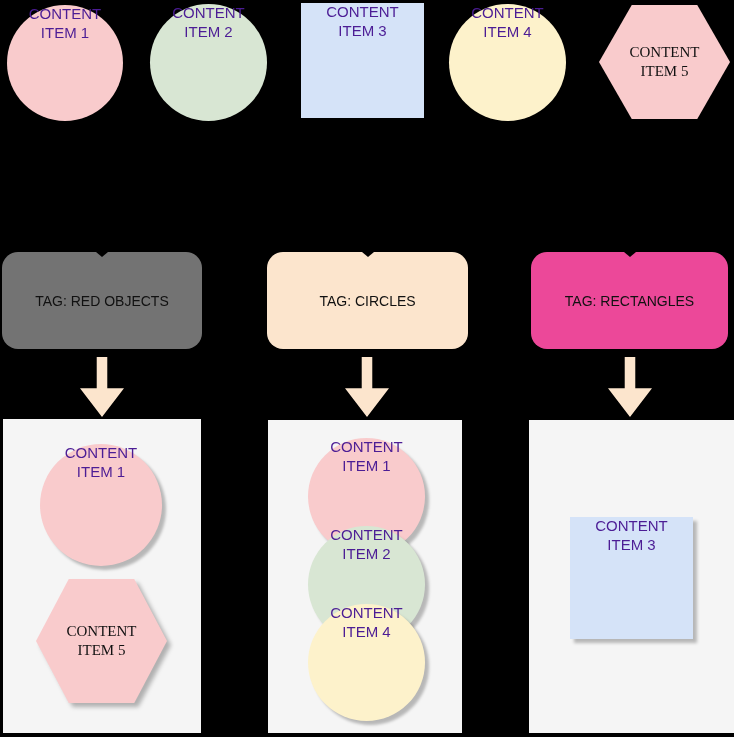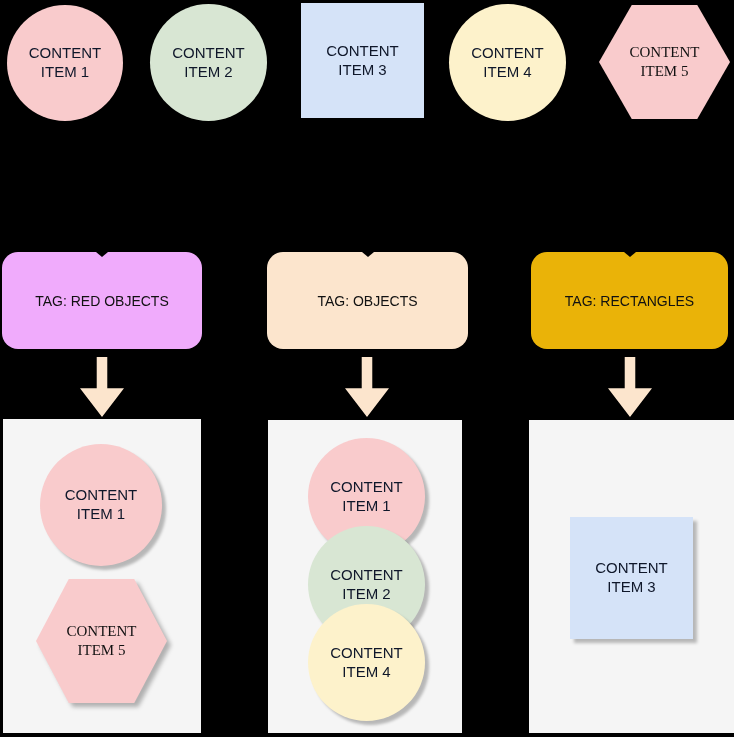--- a/index.html
+++ b/index.html
@@ -4,22 +4,22 @@
 <style>
   html,body { margin:0; padding:0; background:#000; }
   .canvas {
     position:relative; width:734px; height:737px; overflow:hidden;
     background:#000;
     font-family:"Liberation Sans","DejaVu Sans",sans-serif;
     color:#111;
   }
   
   .shape {
-    position:absolute; display:flex; align-items:center; justify-content:center;
-    text-align:center; font-size:15px; line-height:1.25; color:#0f172a;
+    position:absolute; display:flex; justify-content:center;
+    text-align:center; font-size:15px; line-height:1.25; color:#4c1d95;
   }
   .circle { border-radius:50%; }
   .lbl { max-width:96px; display:inline-block; }
   .hexwrap { position:absolute;font-family:Liberation Serif, serif; }
   .hexwrap .hexagon { position:absolute; inset:0; }
   .hexagon {
     clip-path: polygon(25% 0, 75% 0, 100% 50%, 75% 100%, 25% 100%, 0 50%);
     display:flex; align-items:center; justify-content:center; text-align:center;
     font-size:15px; line-height:1.25;
   }
@@ -90,29 +90,29 @@
   </div>
   <div class="shape circle item4" style="background-color: rgb(253, 242, 203);">
     <span class="lbl">CONTENT ITEM 4</span>
   </div>
   <div class="hexwrap item5">
     <div class="hexagon" style="background-color: rgb(249, 203, 204);">
       <span class="lbl">CONTENT ITEM 5</span>
     </div>
   </div>
 
-  <div class="tag tag1" style="background-color: #f0abfc;">
+  <div class="tag tag1" style="background-color: #737373;">
     <span class="notch"></span>
     <span>TAG: RED OBJECTS</span>
   </div>
   <div class="tag tag2" style="background-color: rgb(252, 229, 205);">
     <span class="notch"></span>
-    <span>TAG: OBJECTS</span>
+    <span>TAG: CIRCLES</span>
   </div>
-  <div class="tag tag3" style="background-color: #eab308;">
+  <div class="tag tag3" style="background-color: #ec4899;">
     <span class="notch"></span>
     <span>TAG: RECTANGLES</span>
   </div>
 
   <div class="arrow a1" style="background-color: rgb(252, 229, 205);"></div>
   <div class="arrow a2" style="background-color: rgb(252, 229, 205);"></div>
   <div class="arrow a3" style="background-color: rgb(252, 229, 205);"></div>
 
   <div class="bin c1" style="background-color: rgb(245, 245, 245);">
     <div class="shape circle inner-shadow c1-circle" style="background-color: rgb(249, 203, 204);">

